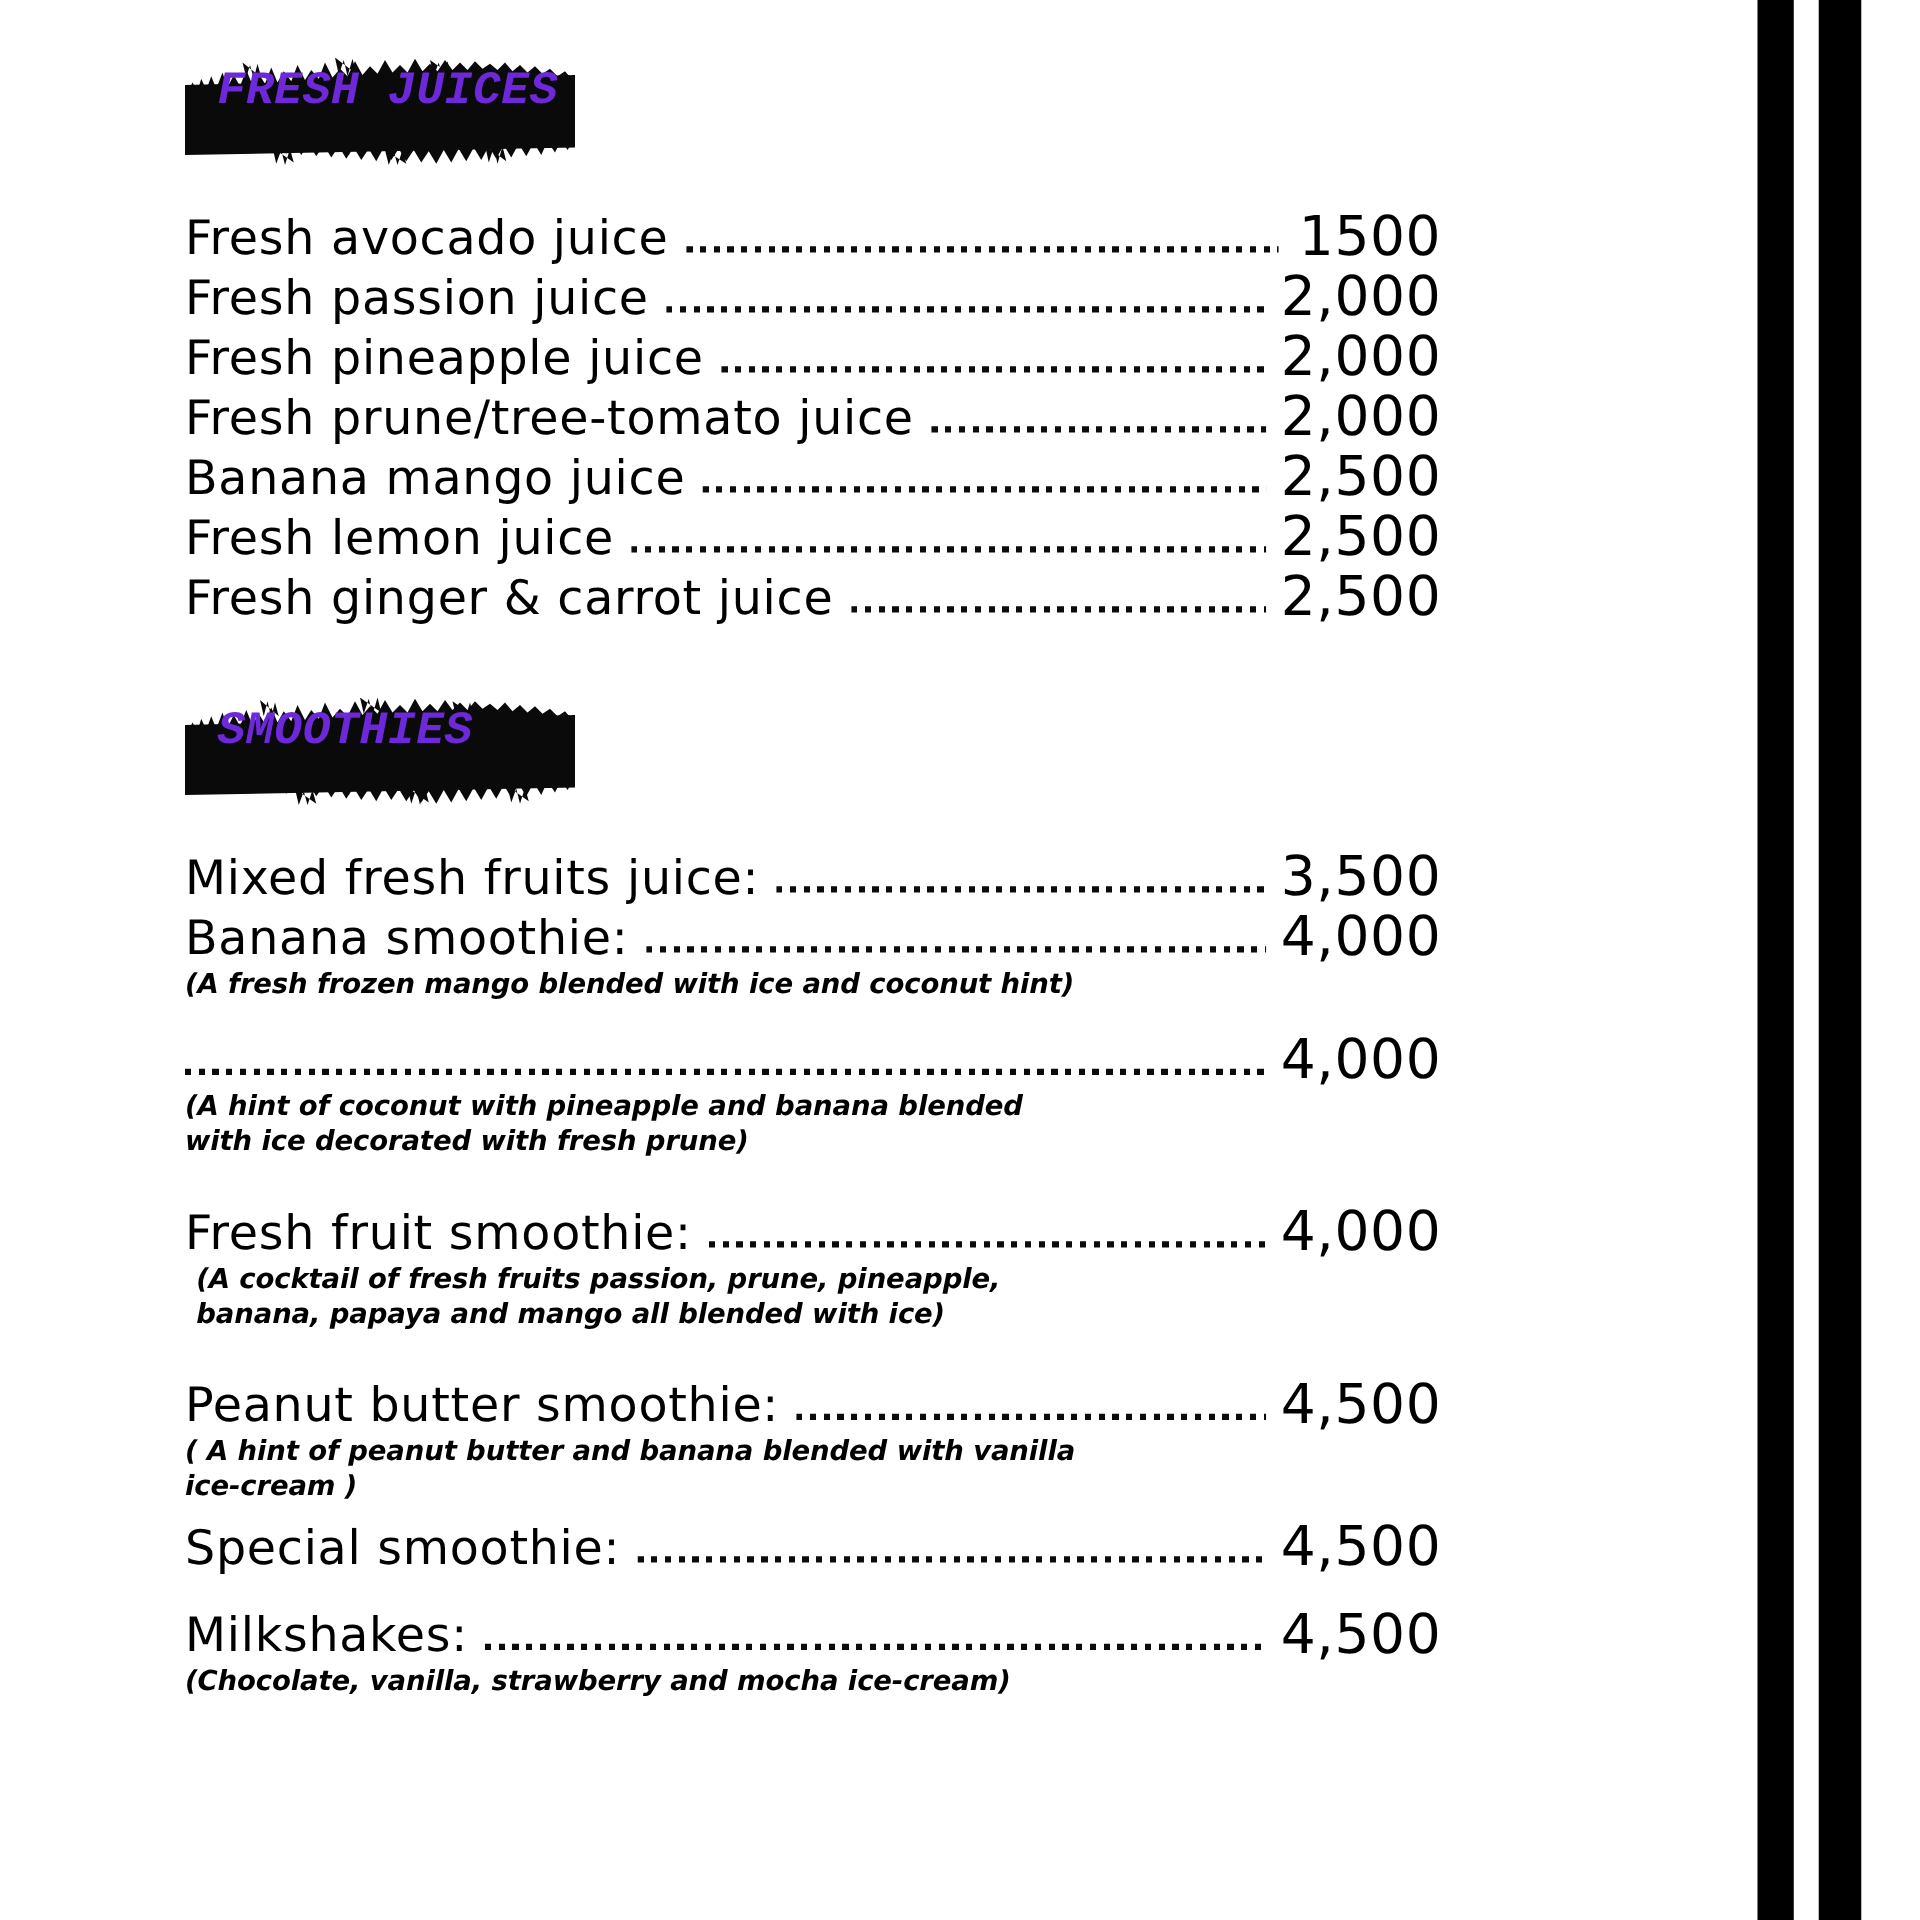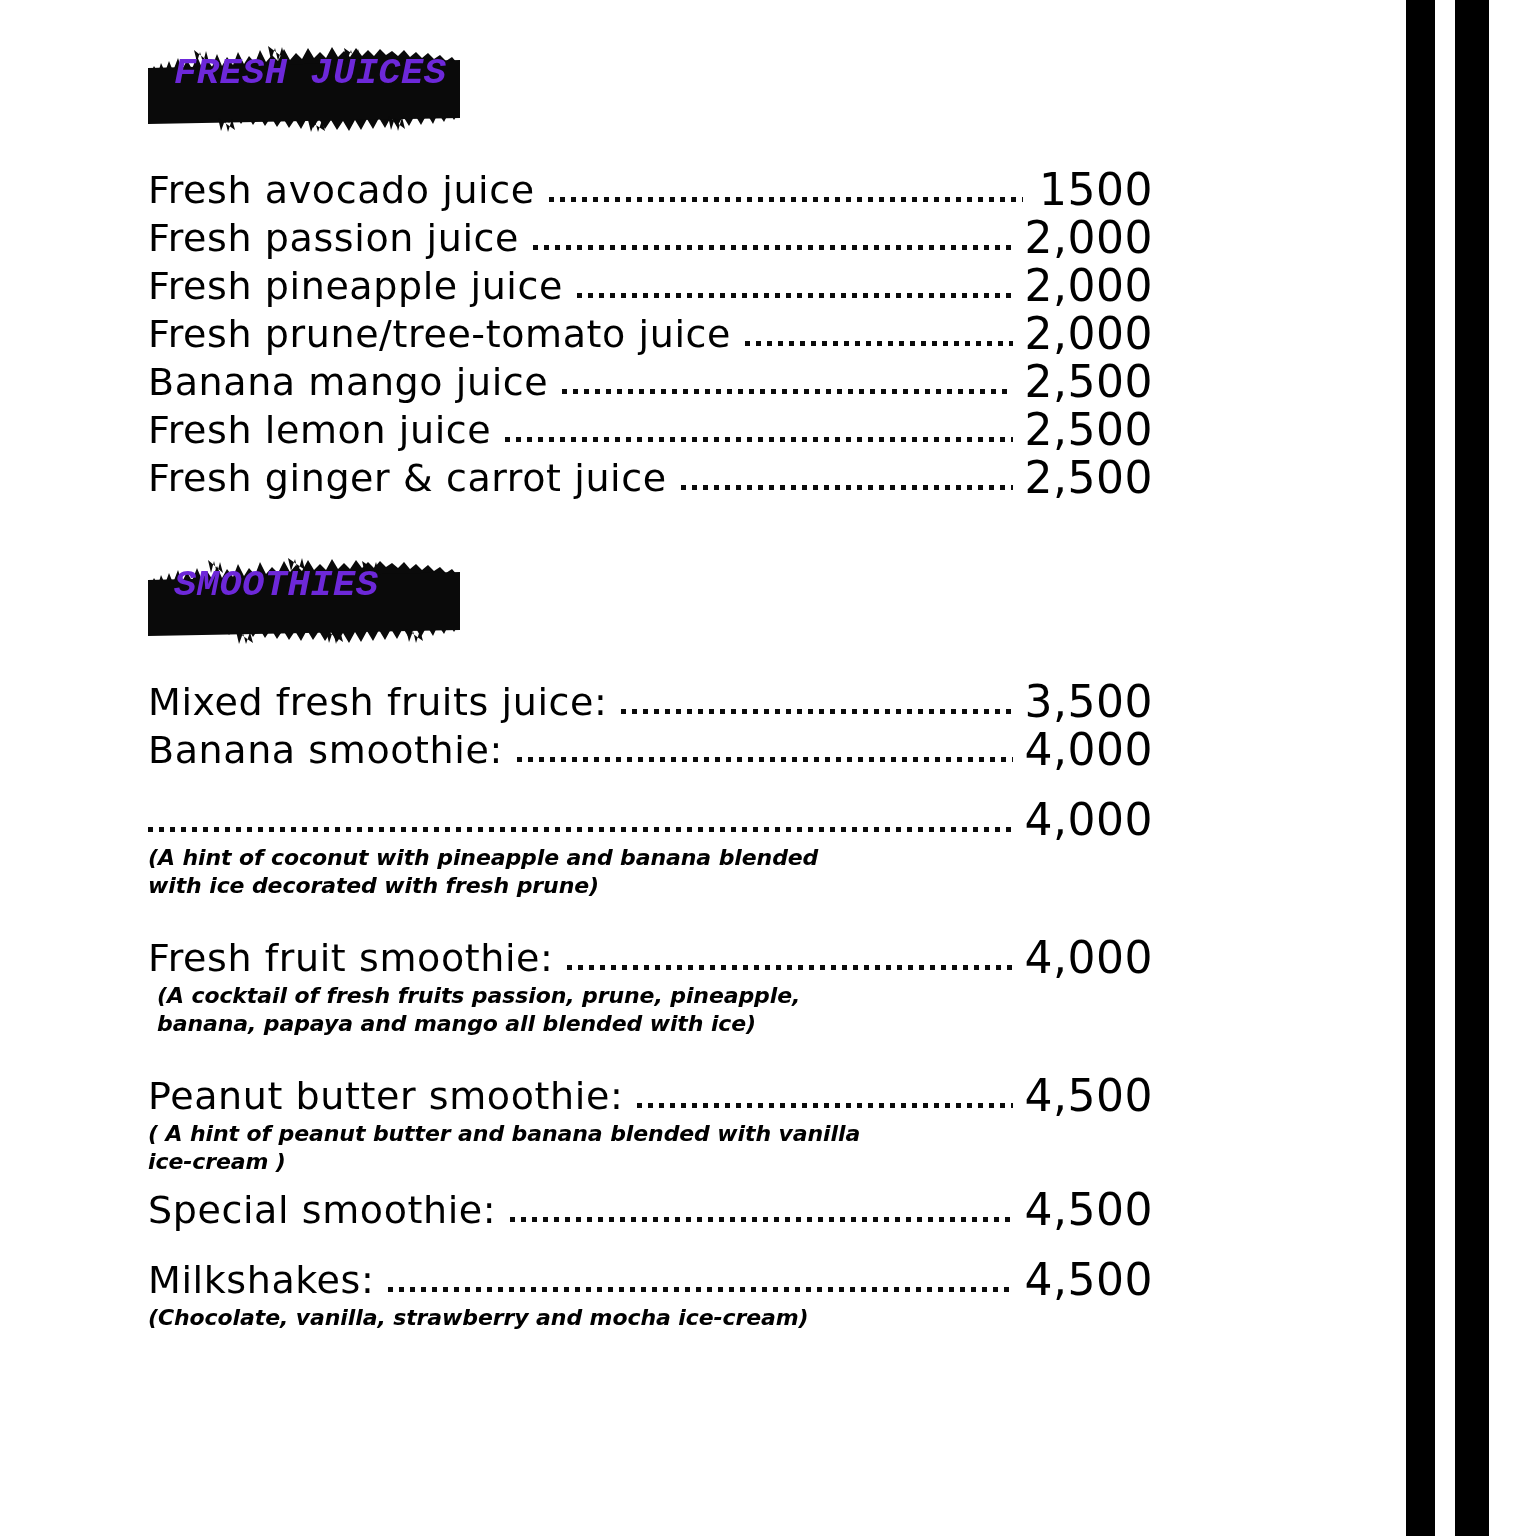--- a/index.html
+++ b/index.html
@@ -248,20 +248,21 @@
       <span class="item-name">Mixed fresh fruits juice:</span>
       <span class="leader"></span>
       <span class="price">3,500</span>
     </div>
 
     <div class="menu-row">
       <span class="item-name">Banana smoothie:</span>
       <span class="leader"></span>
       <span class="price">4,000</span>
     </div>
+    <div class="desc">(A fresh frozen mango blended with ice and coconut hint)</div>
 
     <div class="gap-md"></div>
 
     <div class="menu-row">
       <span class="leader"></span>
       <span class="price">4,000</span>
     </div>
     <div class="desc">(A hint of coconut with pineapple and banana blended</div>
     <div class="desc">with ice decorated with fresh prune)</div>
 

